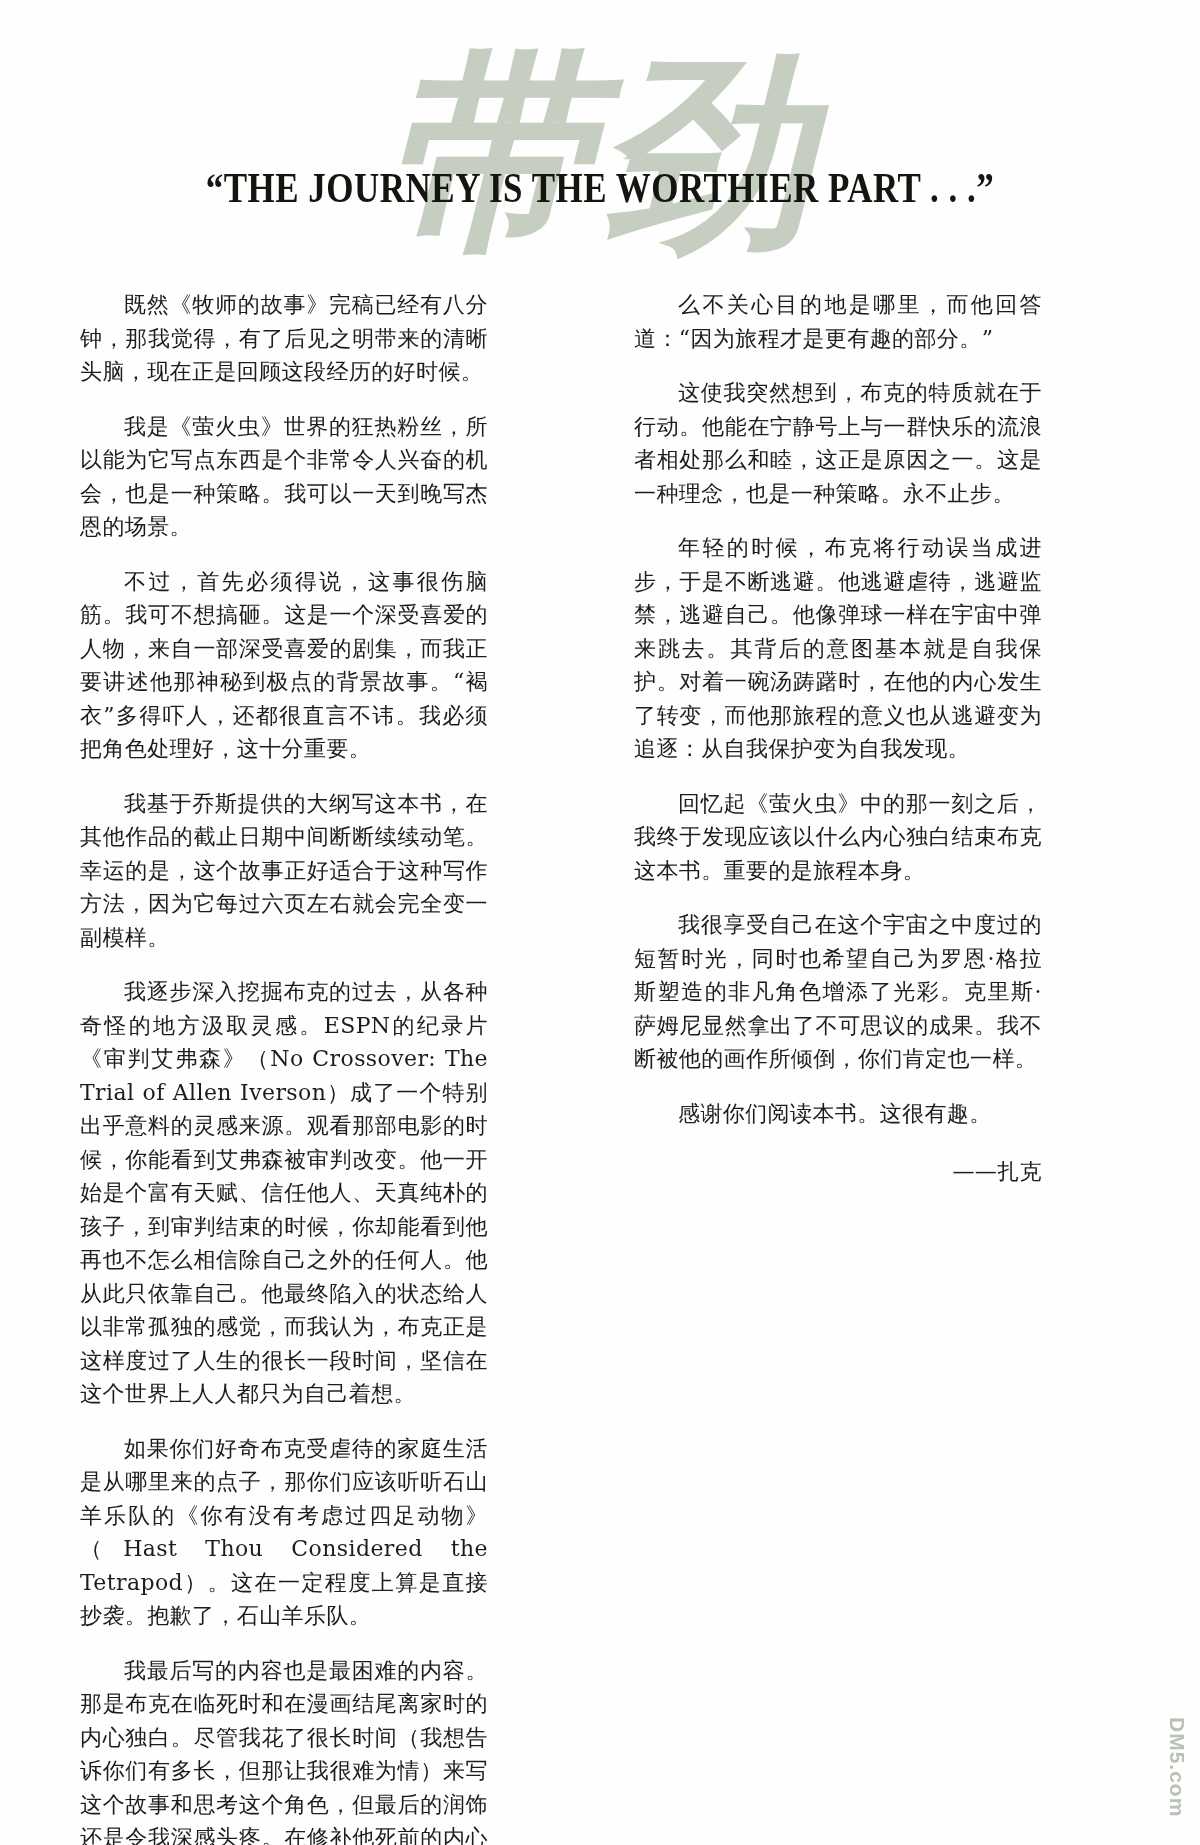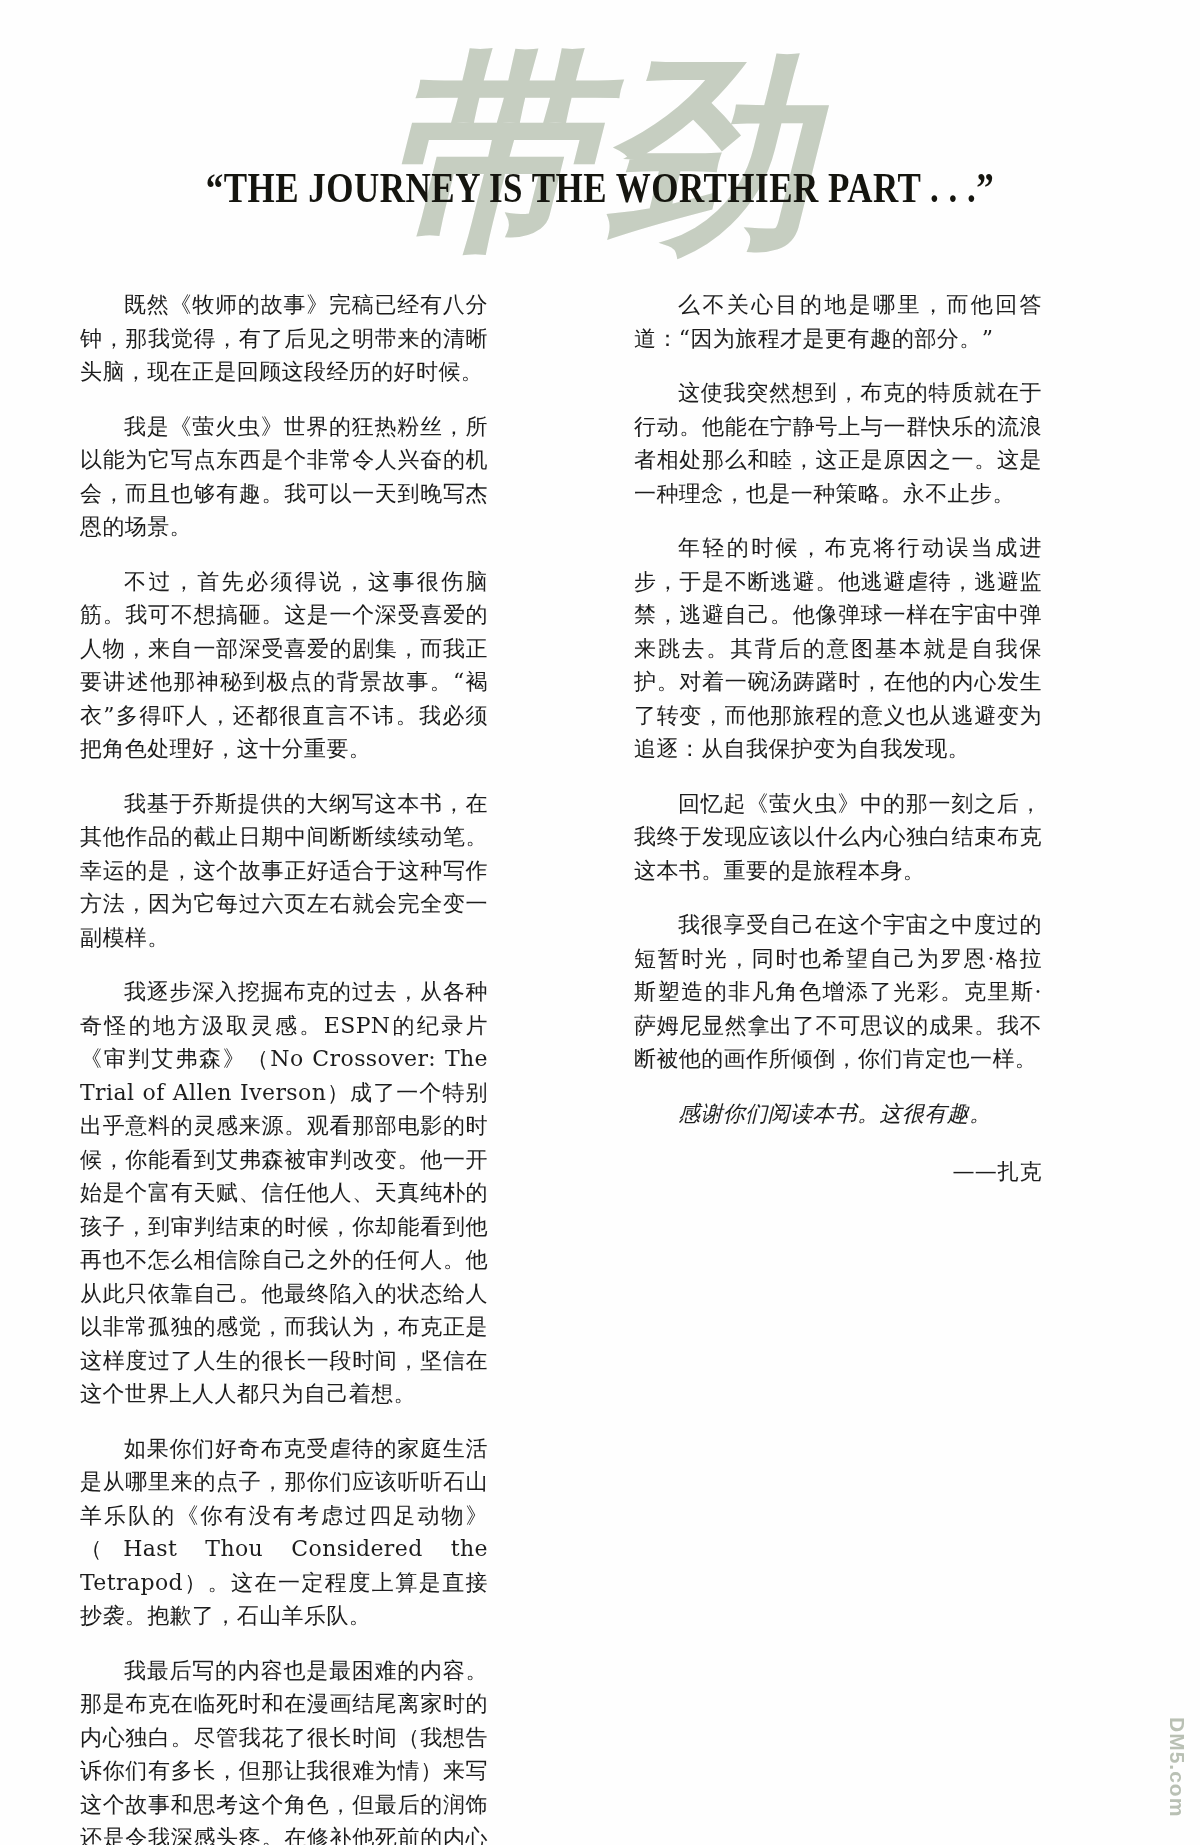--- a/index.html
+++ b/index.html
@@ -95,21 +95,20 @@
   }
 
   p.para.sign {
     text-indent: 0;
     text-align: right;
     margin-top: 25px;
   }
 
   p.para.thanks {
     margin-top: 14px;
-    font-style: italic;
   }
 
   
   .watermark {
     position: absolute;
     right: 6px;
     bottom: 14px;
     width: 34px;
     height: 128px;
     display: flex;
@@ -134,21 +133,21 @@
 
   <div class="header">
     <div class="bg-cjk">带劲</div>
     <h1 class="title">“THE JOURNEY IS THE WORTHIER PART . . .”</h1>
   </div>
 
   <div class="columns">
 
     <div class="col col-left">
       <p class="para">既然《牧师的故事》完稿已经有八分钟，那我觉得，有了后见之明带来的清晰头脑，现在正是回顾这段经历的好时候。</p>
-      <p class="para">我是《萤火虫》世界的狂热粉丝，所以能为它写点东西是个非常令人兴奋的机会，而且也够有趣。我可以一天到晚写杰恩的场景。</p>
+      <p class="para">我是《萤火虫》世界的狂热粉丝，所以能为它写点东西是个非常令人兴奋的机会，也是一种策略。我可以一天到晚写杰恩的场景。</p>
       <p class="para">不过，首先必须得说，这事很伤脑筋。我可不想搞砸。这是一个深受喜爱的人物，来自一部深受喜爱的剧集，而我正要讲述他那神秘到极点的背景故事。“褐衣”多得吓人，还都很直言不讳。我必须把角色处理好，这十分重要。</p>
       <p class="para">我基于乔斯提供的大纲写这本书，在其他作品的截止日期中间断断续续动笔。幸运的是，这个故事正好适合于这种写作方法，因为它每过六页左右就会完全变一副模样。</p>
       <p class="para">我逐步深入挖掘布克的过去，从各种奇怪的地方汲取灵感。ESPN的纪录片《审判艾弗森》（No Crossover: The Trial of Allen Iverson）成了一个特别出乎意料的灵感来源。观看那部电影的时候，你能看到艾弗森被审判改变。他一开始是个富有天赋、信任他人、天真纯朴的孩子，到审判结束的时候，你却能看到他再也不怎么相信除自己之外的任何人。他从此只依靠自己。他最终陷入的状态给人以非常孤独的感觉，而我认为，布克正是这样度过了人生的很长一段时间，坚信在这个世界上人人都只为自己着想。</p>
       <p class="para">如果你们好奇布克受虐待的家庭生活是从哪里来的点子，那你们应该听听石山羊乐队的《你有没有考虑过四足动物》（Hast Thou Considered the Tetrapod）。这在一定程度上算是直接抄袭。抱歉了，石山羊乐队。</p>
       <p class="para">我最后写的内容也是最困难的内容。那是布克在临死时和在漫画结尾离家时的内心独白。尽管我花了很长时间（我想告诉你们有多长，但那让我很难为情）来写这个故事和思考这个角色，但最后的润饰还是令我深感头疼。在修补他死前的内心独白时，我敲定的几句台词让我回忆起了布克与凯莉在早期的一次交流，当时她问他为什</p>
     </div>
 
     <div class="col col-right">
       <p class="para">么不关心目的地是哪里，而他回答道：“因为旅程才是更有趣的部分。”</p>
       <p class="para">这使我突然想到，布克的特质就在于行动。他能在宁静号上与一群快乐的流浪者相处那么和睦，这正是原因之一。这是一种理念，也是一种策略。永不止步。</p>

